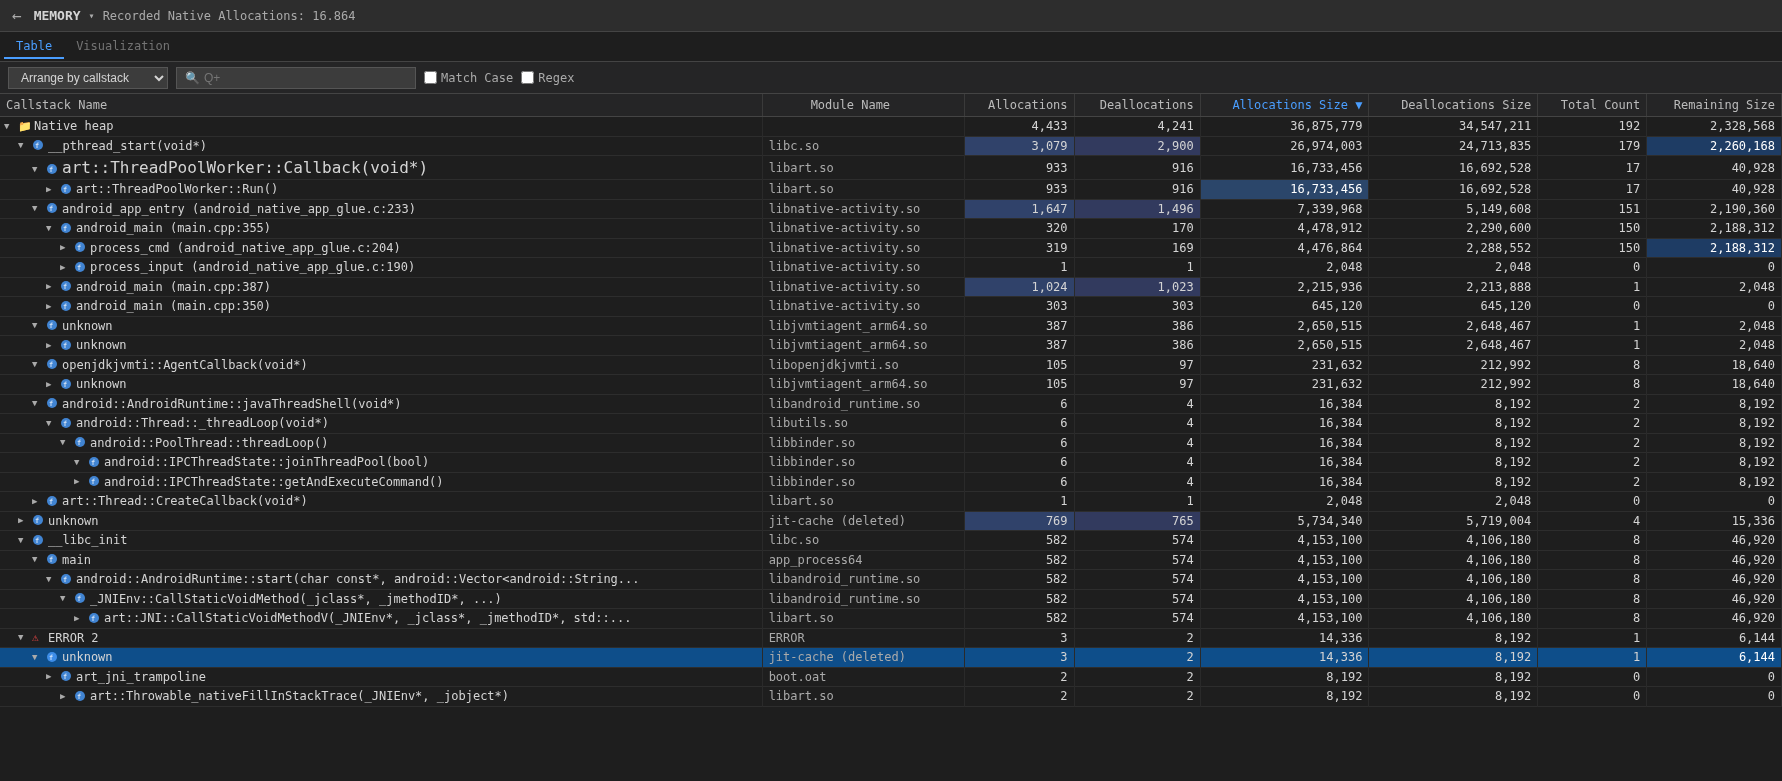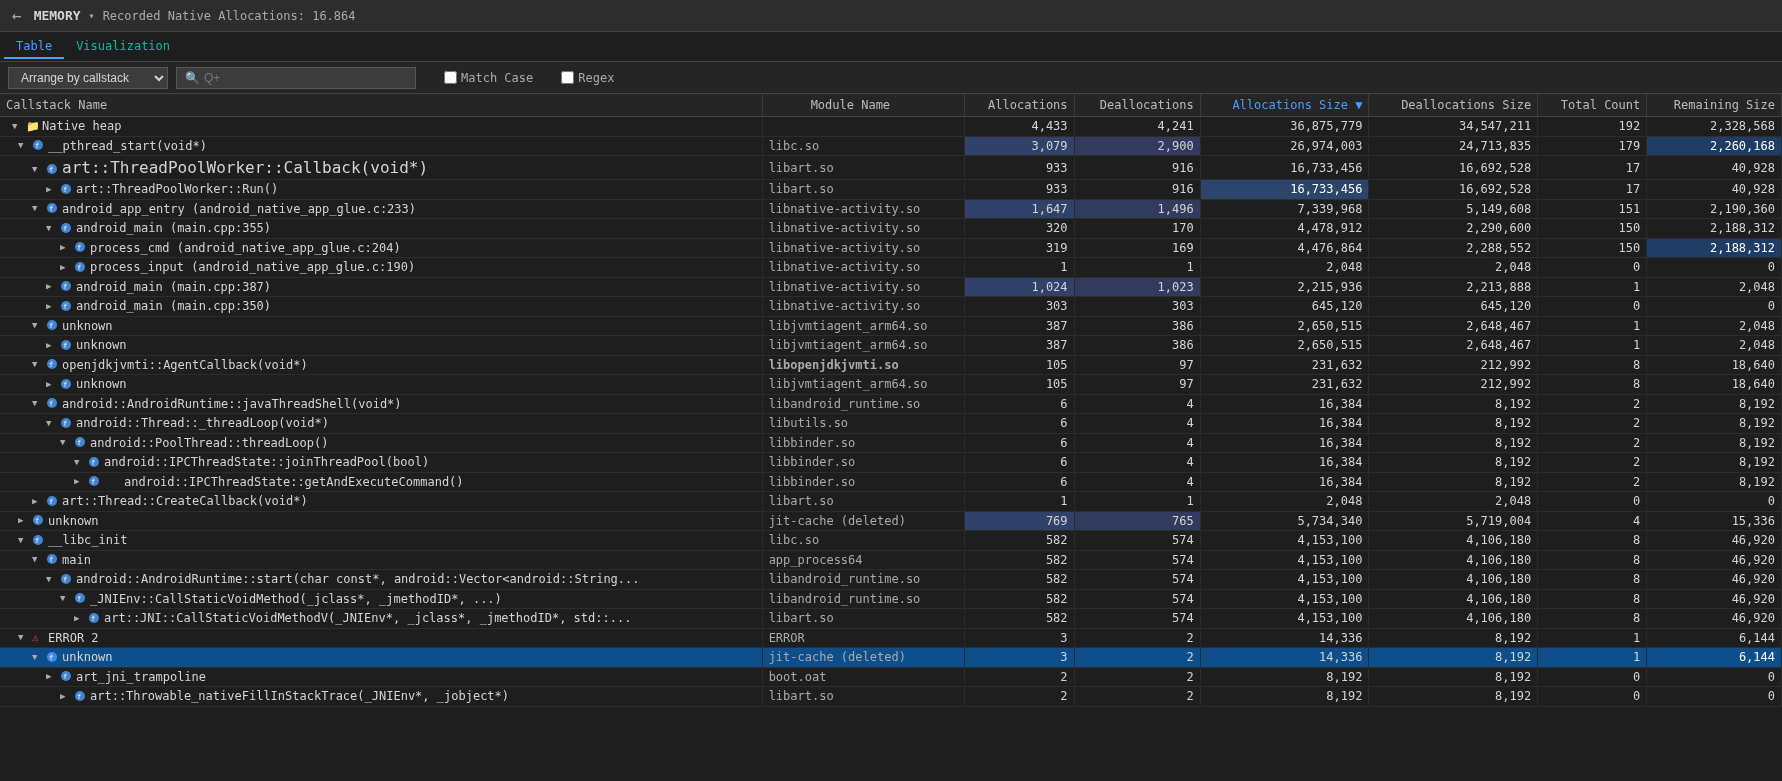--- a/index.html
+++ b/index.html
@@ -46,21 +46,21 @@
       align-items: center;
       height: 30px;
       background: #1e1e1e;
       border-bottom: 1px solid #444;
       padding: 0 4px;
     }
     .tab {
       padding: 4px 12px;
       cursor: pointer;
       font-size: 12px;
-      color: #14b8a6;
+      color: #737373;
       border-bottom: 2px solid transparent;
     }
     .tab.active {
       color: #4a9eff;
       border-bottom: 2px solid #4a9eff;
     }
     .toolbar {
       display: flex;
       align-items: center;
       height: 32px;
@@ -97,21 +97,20 @@
       font-size: 12px;
       outline: none;
       width: 200px;
     }
     .checkbox-label {
       display: flex;
       align-items: center;
       gap: 4px;
       color: #aaa;
       font-size: 12px;
-      margin-left: 20px;
     }
     .checkbox-label input { accent-color: #4a9eff; }
     .table-container {
       overflow-y: auto;
       height: calc(781px - 94px);
     }
     table {
       width: 100%;
       border-collapse: collapse;
       font-size: 12px;
@@ -212,21 +211,21 @@
         <th style="min-width:90px;margin-top:45px;">Allocations</th>
         <th style="min-width:100px;">Deallocations</th>
         <th style="min-width:130px;color:#4a9eff;">Allocations Size ▼</th>
         <th style="min-width:130px;">Deallocations Size</th>
         <th style="min-width:90px;">Total Count</th>
         <th style="min-width:110px;">Remaining Size</th>
       </tr>
     </thead>
     <tbody id="table-body">
     <tr>
-          <td style="padding-left: 12px; text-align: left;"><span class="expand-btn">▼</span><span class="row-icon" style="color: rgb(212, 160, 23); font-size: 11px;">📁</span><span style="font-size: 12px;">Native heap</span></td>
+          <td style="padding-left: 4px; text-align: left;"><span class="expand-btn">▼</span><span class="row-icon" style="color: rgb(212, 160, 23); font-size: 11px;">📁</span><span style="font-size: 12px;">Native heap</span></td>
           <td style="text-align: left; color: rgb(170, 170, 170);"></td>
           <td>4,433</td>
           <td>4,241</td>
           <td>36,875,779</td>
           <td>34,547,211</td>
           <td>192</td>
           <td>2,328,568</td>
         </tr>
         <tr>
           <td style="padding-left: 18px; text-align: left;"><span class="expand-btn">▼</span><span class="row-icon" style="color: rgb(74, 158, 255);"><svg width="12" height="12" viewBox="0 0 12 12">
@@ -369,21 +368,21 @@
           <td>2,650,515</td>
           <td>2,648,467</td>
           <td>1</td>
           <td>2,048</td>
         </tr>
         <tr>
           <td style="padding-left: 32px; text-align: left;"><span class="expand-btn">▼</span><span class="row-icon" style="color: rgb(74, 158, 255);"><svg width="12" height="12" viewBox="0 0 12 12">
                 <circle cx="6" cy="6" r="5" fill="#4a9eff" opacity="0.8"></circle>
                 <text x="3" y="9" font-size="7" fill="white" font-family="monospace">f</text>
               </svg></span><span style="font-size: 12px;">openjdkjvmti::AgentCallback(void*)</span></td>
-          <td style="text-align: left; color: rgb(170, 170, 170); font-weight: bold;">libopenjdkjvmti.so</td>
+          <td style="text-align: left; color: rgb(170, 170, 170);">libopenjdkjvmti.so</td>
           <td>105</td>
           <td>97</td>
           <td>231,632</td>
           <td>212,992</td>
           <td>8</td>
           <td>18,640</td>
         </tr>
         <tr>
           <td style="padding-left: 46px; text-align: left;"><span class="expand-btn">▶</span><span class="row-icon" style="color: rgb(74, 158, 255);"><svg width="12" height="12" viewBox="0 0 12 12">
                 <circle cx="6" cy="6" r="5" fill="#4a9eff" opacity="0.8"></circle>
@@ -446,21 +445,21 @@
           <td>4</td>
           <td>16,384</td>
           <td>8,192</td>
           <td>2</td>
           <td>8,192</td>
         </tr>
         <tr>
           <td style="padding-left: 74px; text-align: left;"><span class="expand-btn">▶</span><span class="row-icon" style="color: rgb(74, 158, 255);"><svg width="12" height="12" viewBox="0 0 12 12">
                 <circle cx="6" cy="6" r="5" fill="#4a9eff" opacity="0.8"></circle>
                 <text x="3" y="9" font-size="7" fill="white" font-family="monospace">f</text>
-              </svg></span><span style="font-size: 12px; margin-left: 20px;">android::IPCThreadState::getAndExecuteCommand()</span></td>
+              </svg></span><span style="font-size: 12px;">android::IPCThreadState::getAndExecuteCommand()</span></td>
           <td style="text-align: left; color: rgb(170, 170, 170);">libbinder.so</td>
           <td>6</td>
           <td>4</td>
           <td>16,384</td>
           <td>8,192</td>
           <td>2</td>
           <td>8,192</td>
         </tr>
         <tr>
           <td style="padding-left: 32px; text-align: left;"><span class="expand-btn">▶</span><span class="row-icon" style="color: rgb(74, 158, 255);"><svg width="12" height="12" viewBox="0 0 12 12">

